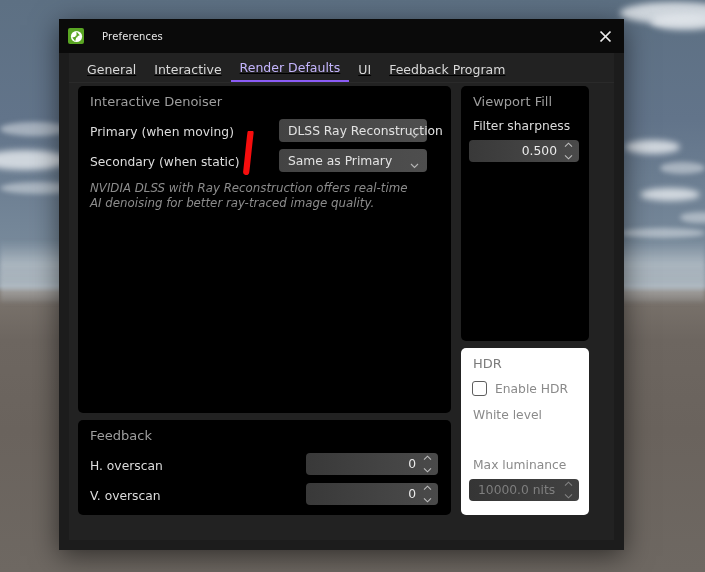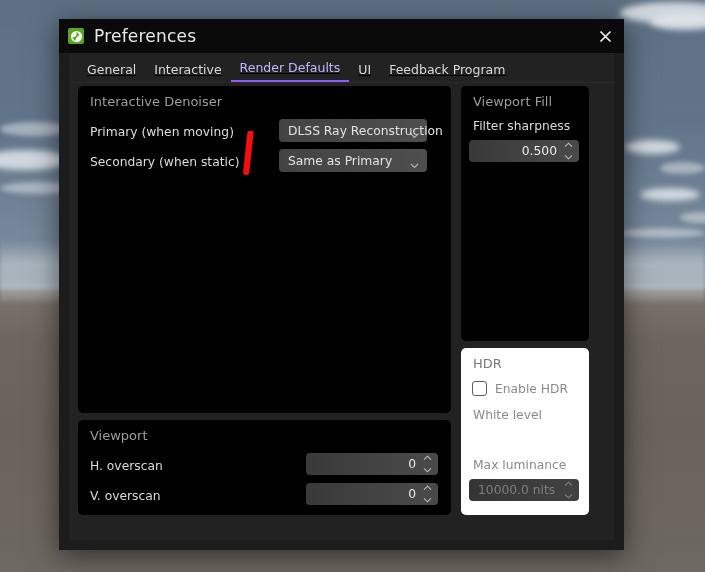--- a/index.html
+++ b/index.html
@@ -70,23 +70,23 @@
     height: 16px;
     background: #59a523;
     border-radius: 2px;
     display: flex;
     align-items: center;
     justify-content: center;
     flex: none;
   }
   #app-icon svg { display: block; }
   #title-text {
-    margin-left: 10px;
+    margin-left: 18px;
     color: #e8e8e8;
-    font-size: 17px;
+    font-size: 10px;
     letter-spacing: 0.2px;
   }
   #close-btn {
     position: absolute;
     right: 6px;
     top: 5px;
     width: 26px;
     height: 24px;
     display: flex;
     align-items: center;
@@ -334,24 +334,25 @@
         <div class="row-label" style="left:12px; top:69px;">Secondary (when static)</div>
         <div class="combo" style="left:201px; top:63px; width:148px;">
           <span class="combo-text">Same as Primary</span>
           <span class="combo-arrow">
             <svg width="9" height="9" viewBox="0 0 9 9">
               <polyline points="1,3 4.5,6.4 8,3" fill="none" stroke="currentColor" stroke-width="1.1"></polyline>
             </svg>
           </span>
         </div>
 
+        <div class="desc" style="left:12px; top:95px;">NVIDIA DLSS with Ray Reconstruction offers real-time AI denoising for better ray-traced image quality.</div>
       </div>
 
       <div class="panel" style="left:9px; top:338px; width:373px; height:95px;">
-        <div class="panel-title">Viewport</div>
+        <div class="panel-title">Feedback</div>
 
         <div class="row-label" style="left:12px; top:39px;">H. overscan</div>
         <div class="spin" style="left:228px; top:33px; width:132px;">
           <span class="spin-value">0</span>
           <span class="spin-arrows">
             <svg width="9" height="6" viewBox="0 0 9 6">
               <polyline points="1,4.6 4.5,1.2 8,4.6" fill="none" stroke="currentColor" stroke-width="1.1"></polyline>
             </svg>
             <svg width="9" height="6" viewBox="0 0 9 6">
               <polyline points="1,1.4 4.5,4.8 8,1.4" fill="none" stroke="currentColor" stroke-width="1.1"></polyline>

